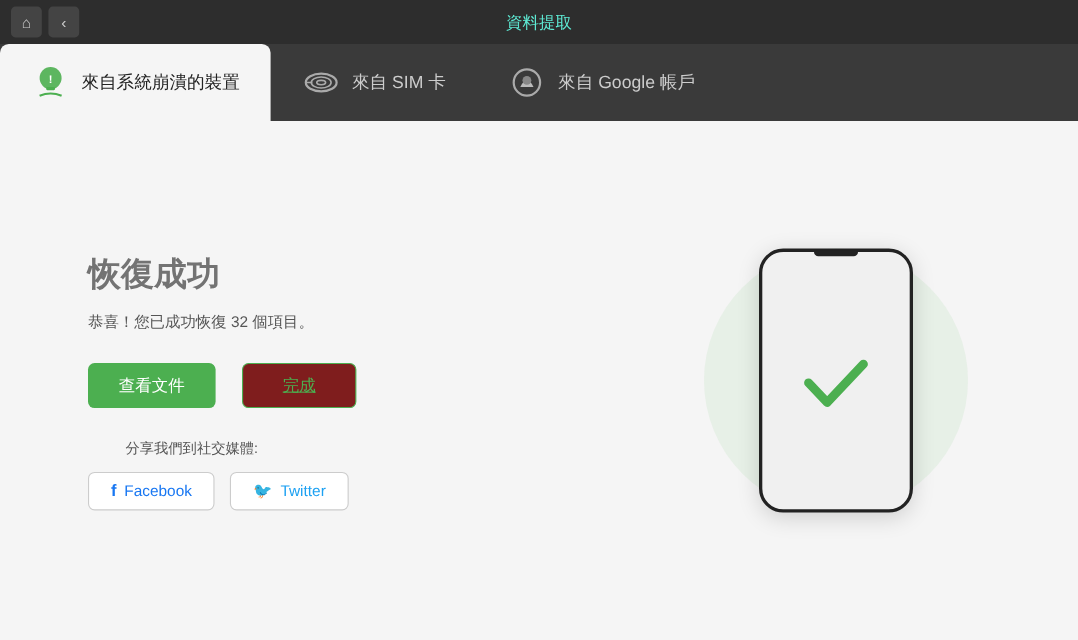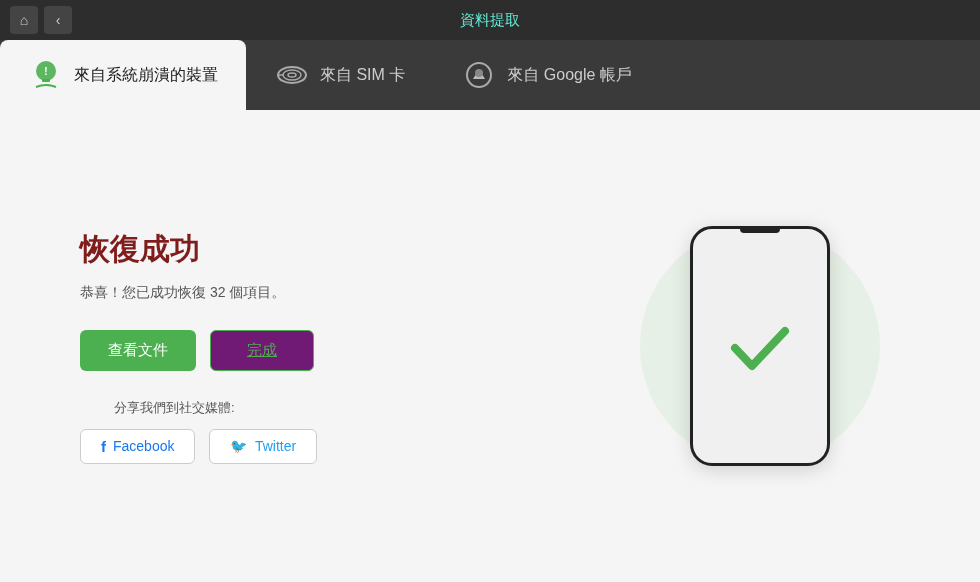--- a/index.html
+++ b/index.html
@@ -122,49 +122,49 @@
       position: relative;
     }
 
     .left-section {
       flex: 1;
     }
 
     .success-title {
       font-size: 30px;
       font-weight: bold;
-      color: #7f1d1d;
+      color: #737373;
       margin-bottom: 14px;
     }
 
     .success-desc {
       font-size: 14px;
       color: #555;
       margin-bottom: 28px;
     }
 
     .action-buttons {
       display: flex;
-      gap: 14px;
+      gap: 24px;
       margin-bottom: 28px;
     }
 
     .btn-view {
       background: #4caf50;
       color: #fff;
       border: none;
       border-radius: 6px;
       padding: 10px 28px;
       font-size: 15px;
       cursor: pointer;
       font-family: inherit;
     }
 
     .btn-done {
-      background: #701a75;
+      background: #7f1d1d;
       color: #4caf50;
       border: 1.5px solid #4caf50;
       border-radius: 6px;
       padding: 10px 36px;
       font-size: 15px;
       cursor: pointer;
       font-family: inherit;
       text-decoration: underline;
     }
 

